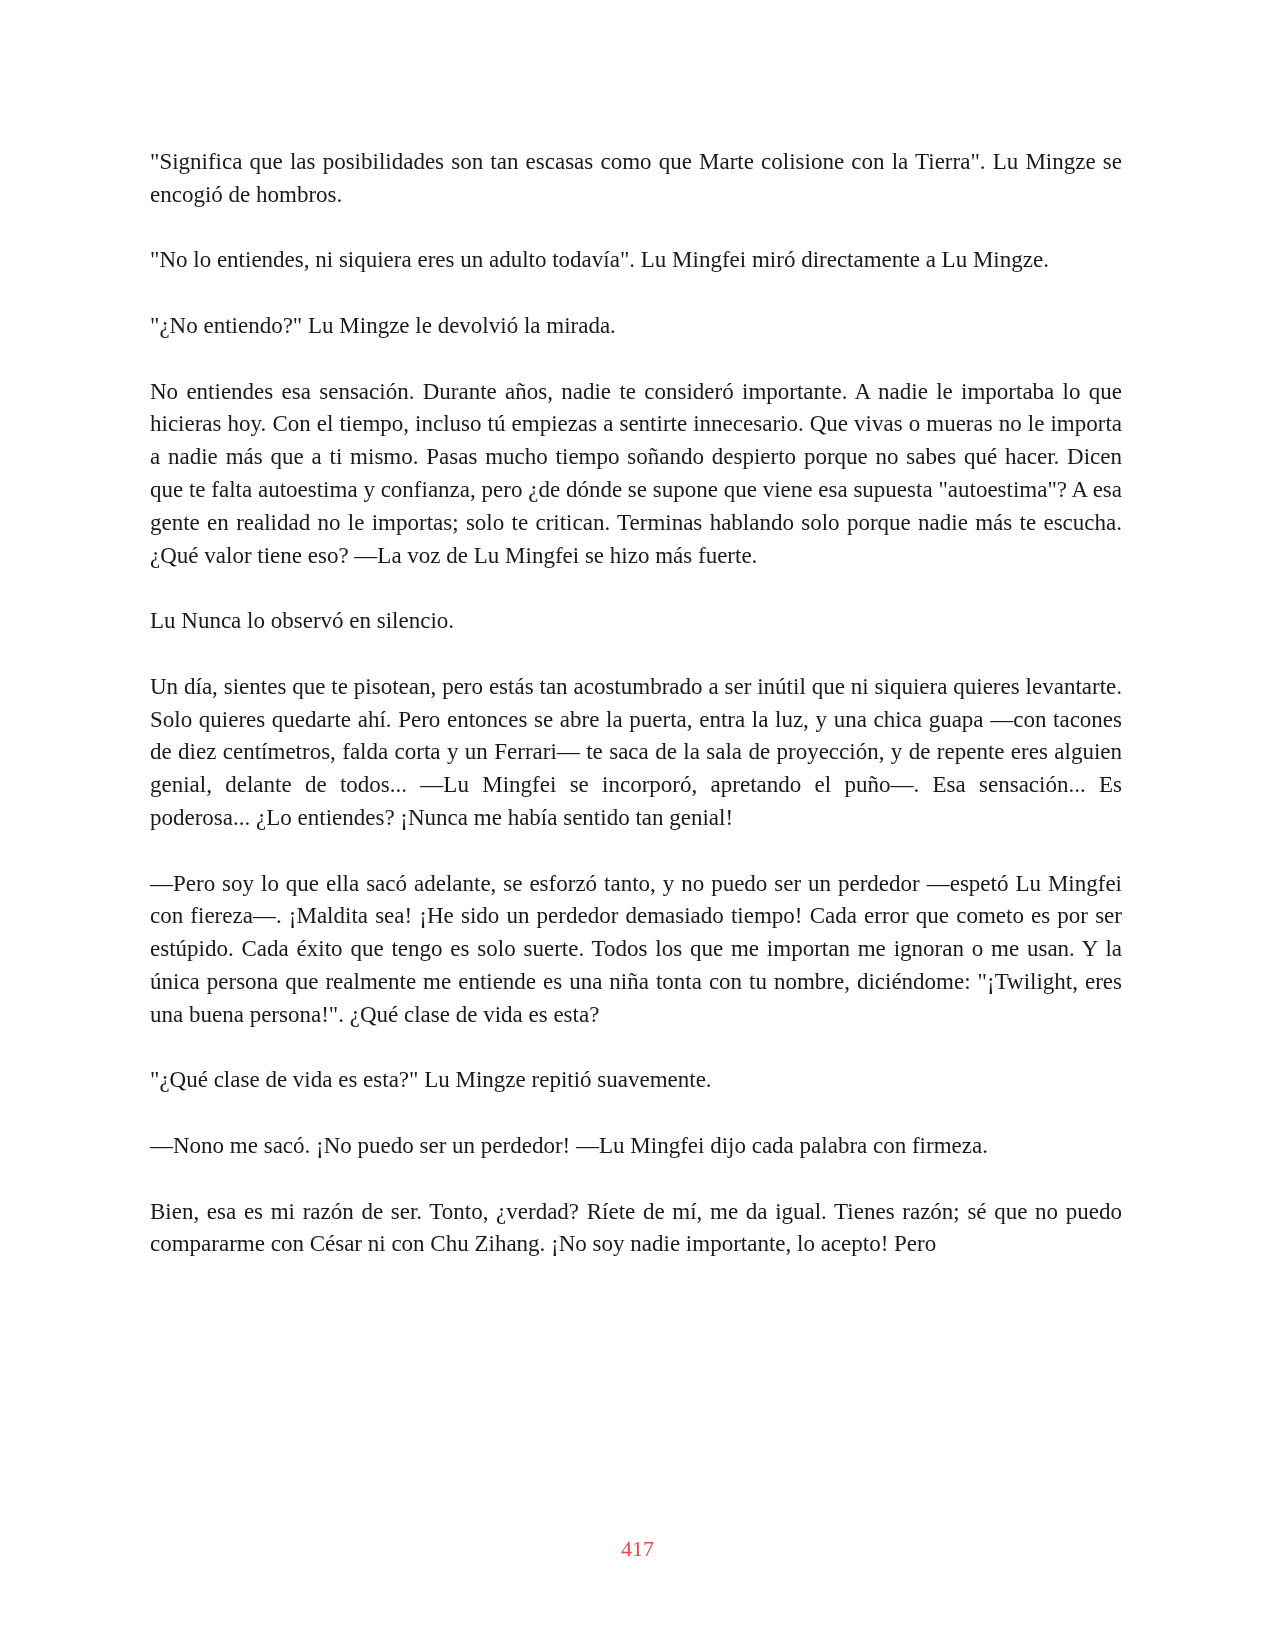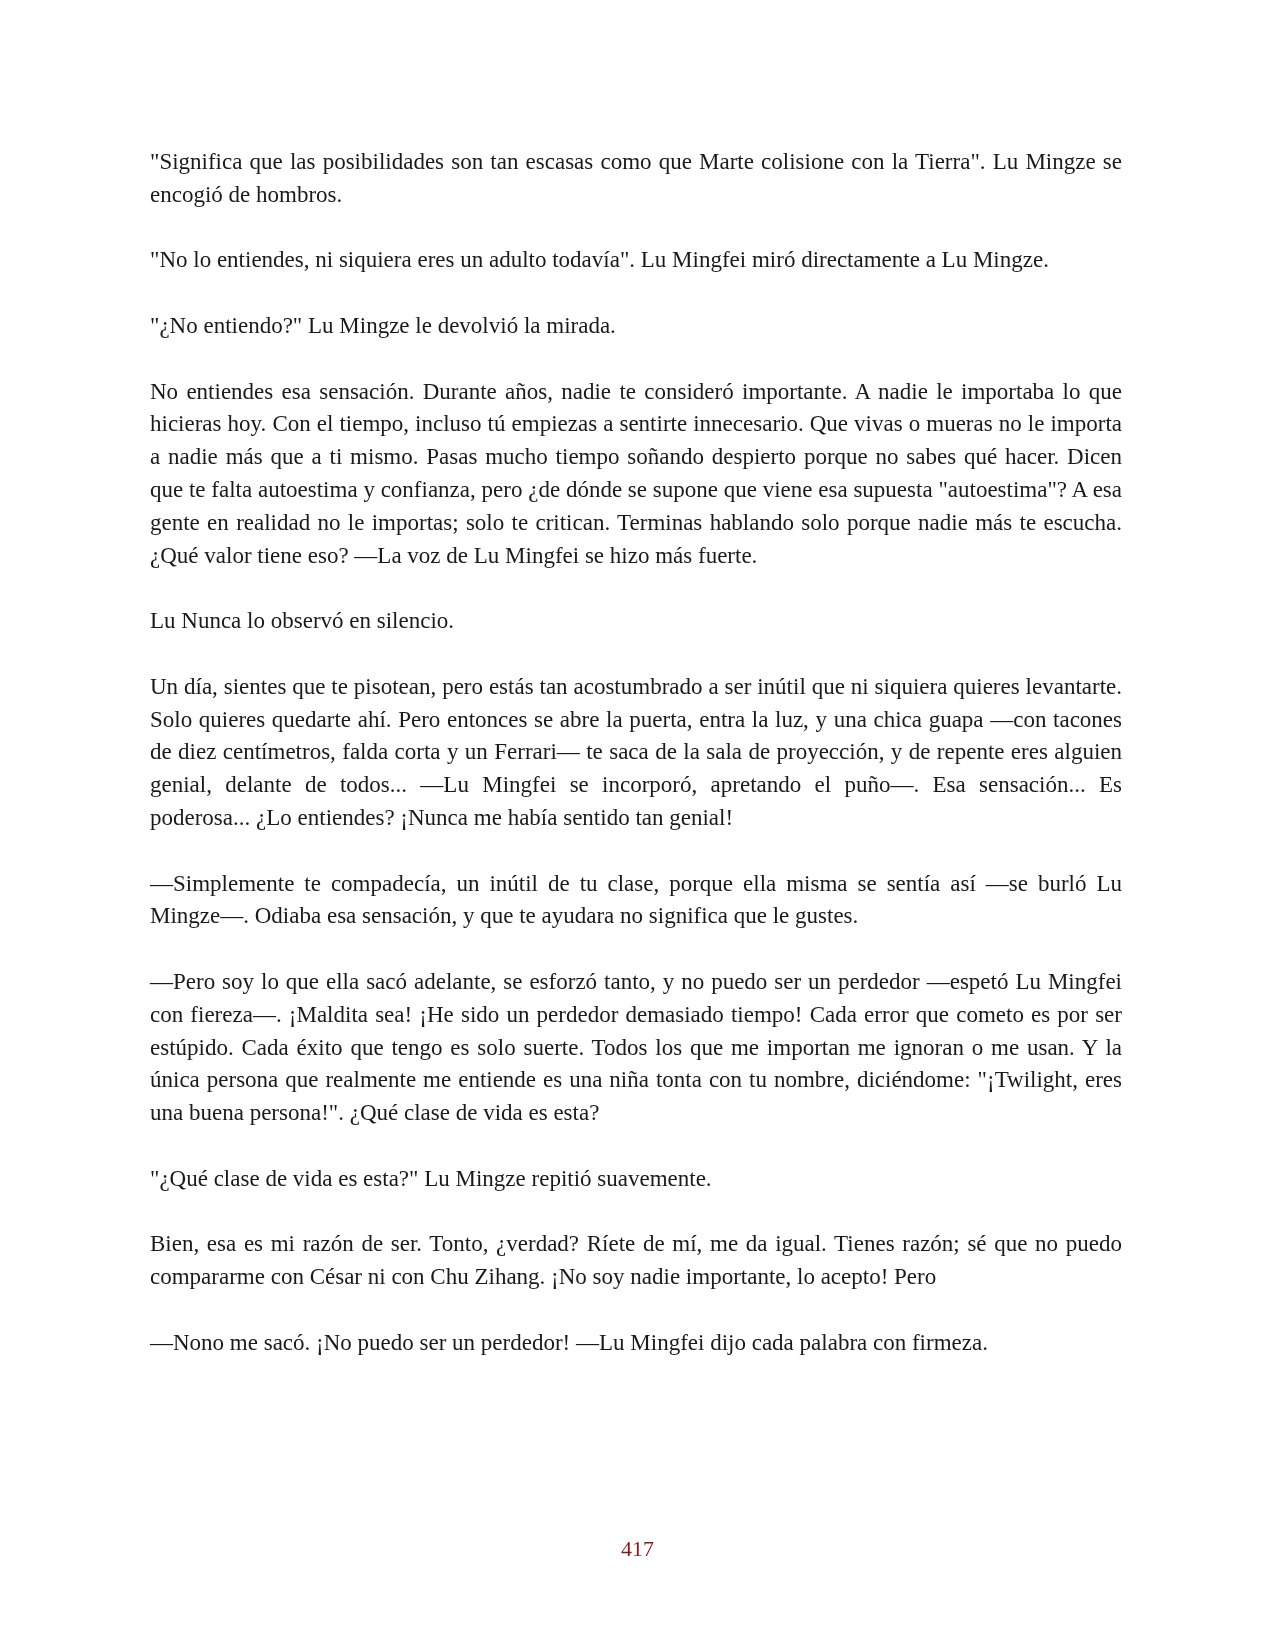--- a/index.html
+++ b/index.html
@@ -20,33 +20,32 @@
       text-align-last: left;
     }
     .page-number {
       position: absolute;
       left: 0;
       width: 1275px;
       top: 1536px;
       text-align: center;
       font-family: "Liberation Serif", "DejaVu Serif", serif;
       font-size: 22px;
-      color: #7f1d1d;
+      color: #ef4444;
     }
   </style>
 </head>
 <body>
 
 <div class="page">
   <p class="para">"Significa que las posibilidades son tan escasas como que Marte colisione con la Tierra". Lu Mingze se encogió de hombros.</p>
   <p class="para">"No lo entiendes, ni siquiera eres un adulto todavía". Lu Mingfei miró directamente a Lu Mingze.</p>
   <p class="para">"¿No entiendo?" Lu Mingze le devolvió la mirada.</p>
   <p class="para">No entiendes esa sensación. Durante años, nadie te consideró importante. A nadie le importaba lo que hicieras hoy. Con el tiempo, incluso tú empiezas a sentirte innecesario. Que vivas o mueras no le importa a nadie más que a ti mismo. Pasas mucho tiempo soñando despierto porque no sabes qué hacer. Dicen que te falta autoestima y confianza, pero ¿de dónde se supone que viene esa supuesta "autoestima"? A esa gente en realidad no le importas; solo te critican. Terminas hablando solo porque nadie más te escucha. ¿Qué valor tiene eso? —La voz de Lu Mingfei se hizo más fuerte.</p>
   <p class="para">Lu Nunca lo observó en silencio.</p>
   <p class="para">Un día, sientes que te pisotean, pero estás tan acostumbrado a ser inútil que ni siquiera quieres levantarte. Solo quieres quedarte ahí. Pero entonces se abre la puerta, entra la luz, y una chica guapa —con tacones de diez centímetros, falda corta y un Ferrari— te saca de la sala de proyección, y de repente eres alguien genial, delante de todos... —Lu Mingfei se incorporó, apretando el puño—. Esa sensación... Es poderosa... ¿Lo entiendes? ¡Nunca me había sentido tan genial!</p>
-  <p class="para">—Simplemente te compadecía, un inútil de tu clase, porque ella misma se sentía así —se burló Lu Mingze—. Odiaba esa sensación, y que te ayudara no significa que le gustes.</p>
   <p class="para">—Pero soy lo que ella sacó adelante, se esforzó tanto, y no puedo ser un perdedor —espetó Lu Mingfei con fiereza—. ¡Maldita sea! ¡He sido un perdedor demasiado tiempo! Cada error que cometo es por ser estúpido. Cada éxito que tengo es solo suerte. Todos los que me importan me ignoran o me usan. Y la única persona que realmente me entiende es una niña tonta con tu nombre, diciéndome: "¡Twilight, eres una buena persona!". ¿Qué clase de vida es esta?</p>
   <p class="para">"¿Qué clase de vida es esta?" Lu Mingze repitió suavemente.</p>
+  <p class="para">—Nono me sacó. ¡No puedo ser un perdedor! —Lu Mingfei dijo cada palabra con firmeza.</p>
   <p class="para">Bien, esa es mi razón de ser. Tonto, ¿verdad? Ríete de mí, me da igual. Tienes razón; sé que no puedo compararme con César ni con Chu Zihang. ¡No soy nadie importante, lo acepto! Pero</p>
-  <p class="para">—Nono me sacó. ¡No puedo ser un perdedor! —Lu Mingfei dijo cada palabra con firmeza.</p>
 </div>
 
 <div class="page-number">417</div>
 
 </body></html>

